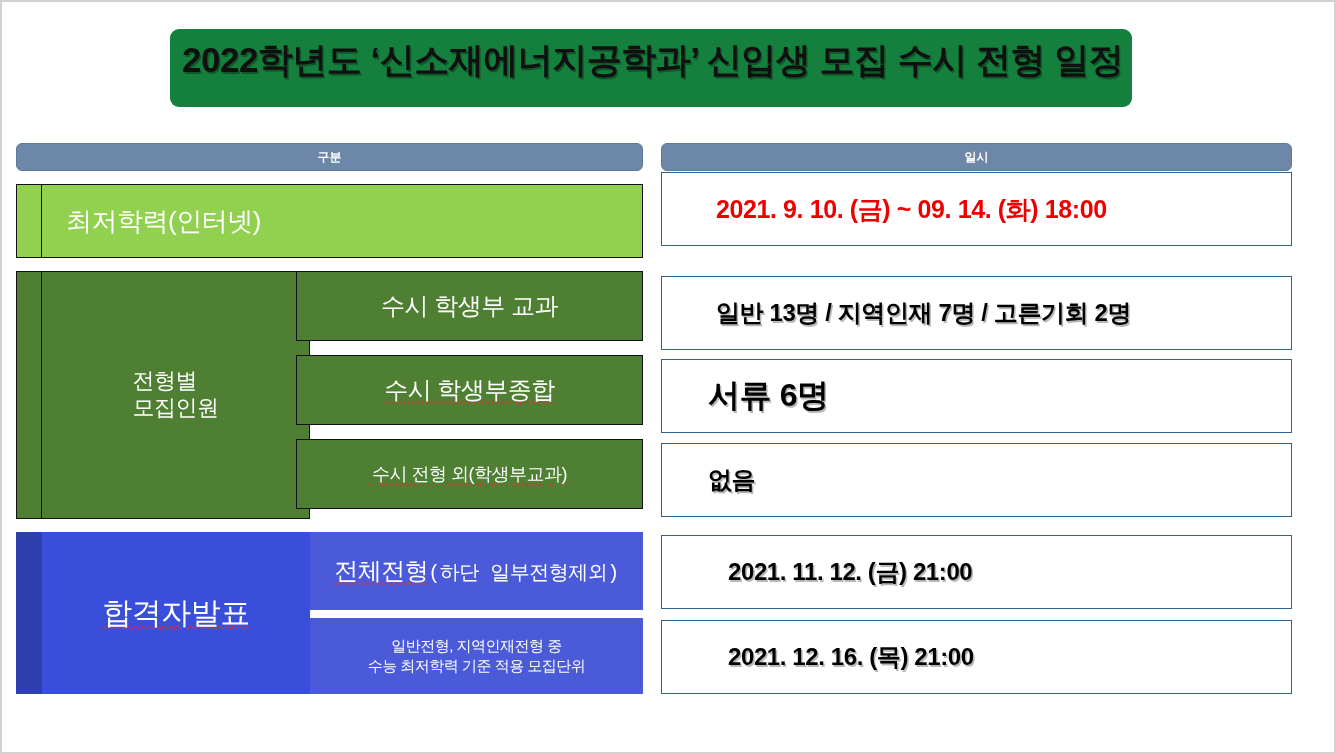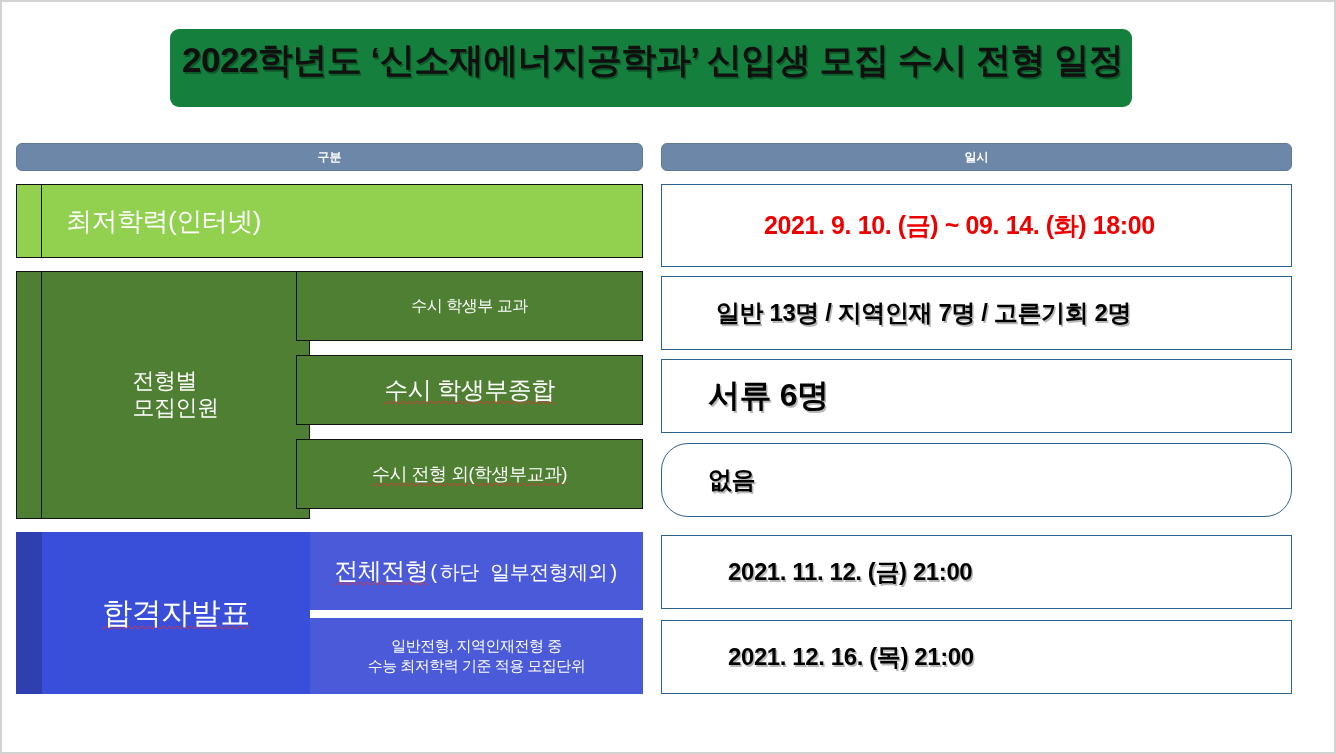--- a/index.html
+++ b/index.html
@@ -94,21 +94,21 @@
   }
   .sub-green {
     position: absolute; left: 280px;
     width: 347px;
     background: #4e7f33;
     border: 1.5px solid #111;
     display: flex; align-items: center; justify-content: center;
     color: #ffffff;
     letter-spacing: -0.5px;
   }
-  #sub-g1 { top: 0px;   height: 70px; font-size: 16px; }
+  #sub-g1 { top: 0px;   height: 70px; font-size: 24px; }
   #sub-g2 { top: 84px;  height: 70px; font-size: 24px; justify-content: center; }
   #sub-g3 { top: 168px; height: 70px; font-size: 18px; }
 
   
   #row3-block { left: 14px; top: 530px; width: 627px; height: 162px; }
   #row3-block .strip { background: #2f3fae; }
   #row3-left {
     position: absolute; left: 26px; top: 0;
     width: 268px; height: 100%;
     background: #3a4fd9;
@@ -135,27 +135,27 @@
     left: 659px;
     width: 631px;
     background: #ffffff;
     border: 1.5px solid #2d6392;
     display: flex; align-items: center;
     color: #000000;
     font-weight: bold;
     letter-spacing: -0.4px;
   }
   .value-box .inner { padding-left: 46px; }
-  #val1 { top: 182px; height: 83px; padding-left: 48px; }
+  #val1 { top: 170px; height: 74px; }
   #val1 .inner { color: #ee0000; font-size: 25px; padding-left: 54px; }
   #val2 { top: 274px; height: 74px; }
   #val2 .inner { font-size: 24px; padding-left: 54px; text-shadow: 1.5px 1.5px 0 rgba(0,0,0,0.28); }
   #val3 { top: 357px; height: 74px; }
   #val3 .inner { font-size: 32px; text-shadow: 1.5px 1.5px 0 rgba(0,0,0,0.28); }
-  #val4 { top: 441px; height: 74px; border-radius: 27px; }
+  #val4 { top: 441px; height: 74px; }
   #val4 .inner { font-size: 24px; text-shadow: 1.5px 1.5px 0 rgba(0,0,0,0.28); }
   #val5 { top: 533px; height: 74px; }
   #val5 .inner { font-size: 24px; padding-left: 66px; text-shadow: 1.5px 1.5px 0 rgba(0,0,0,0.28); }
   #val6 { top: 618px; height: 74px; }
   #val6 .inner { font-size: 24px; padding-left: 66px; text-shadow: 1.5px 1.5px 0 rgba(0,0,0,0.28); }
 
   
   .squiggle {
     text-decoration: underline;
     text-decoration-color: #e03030;

